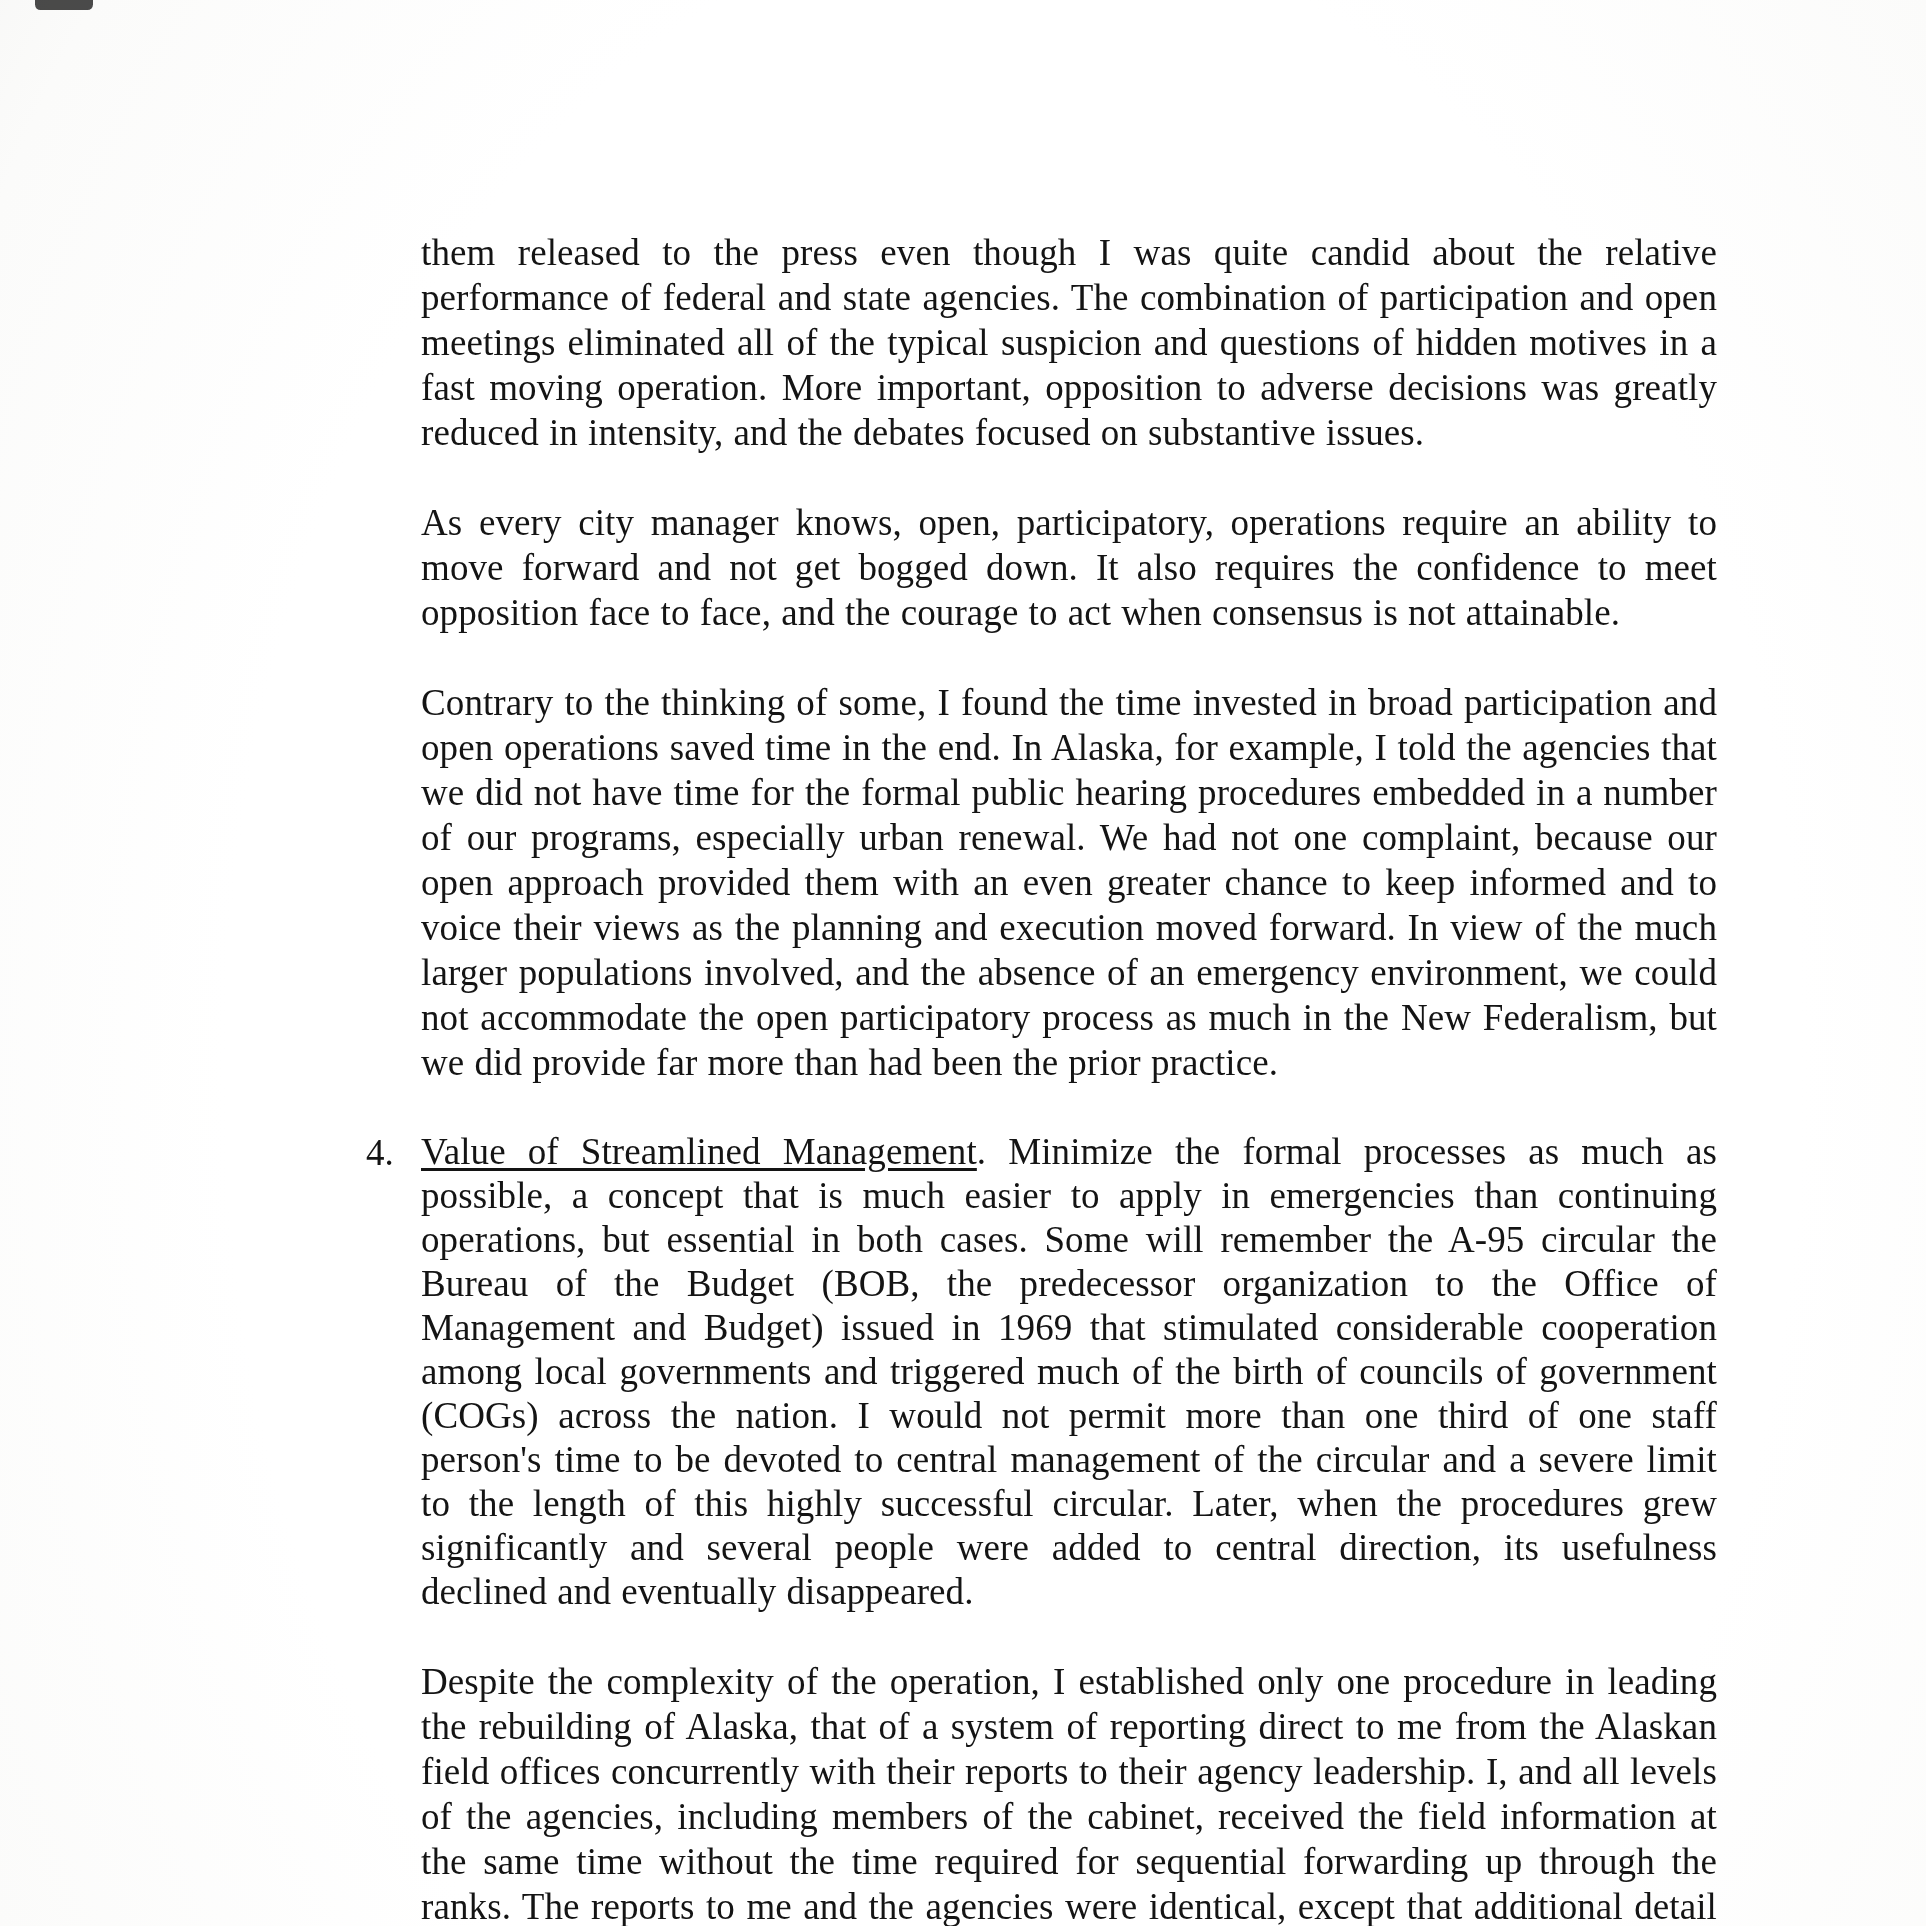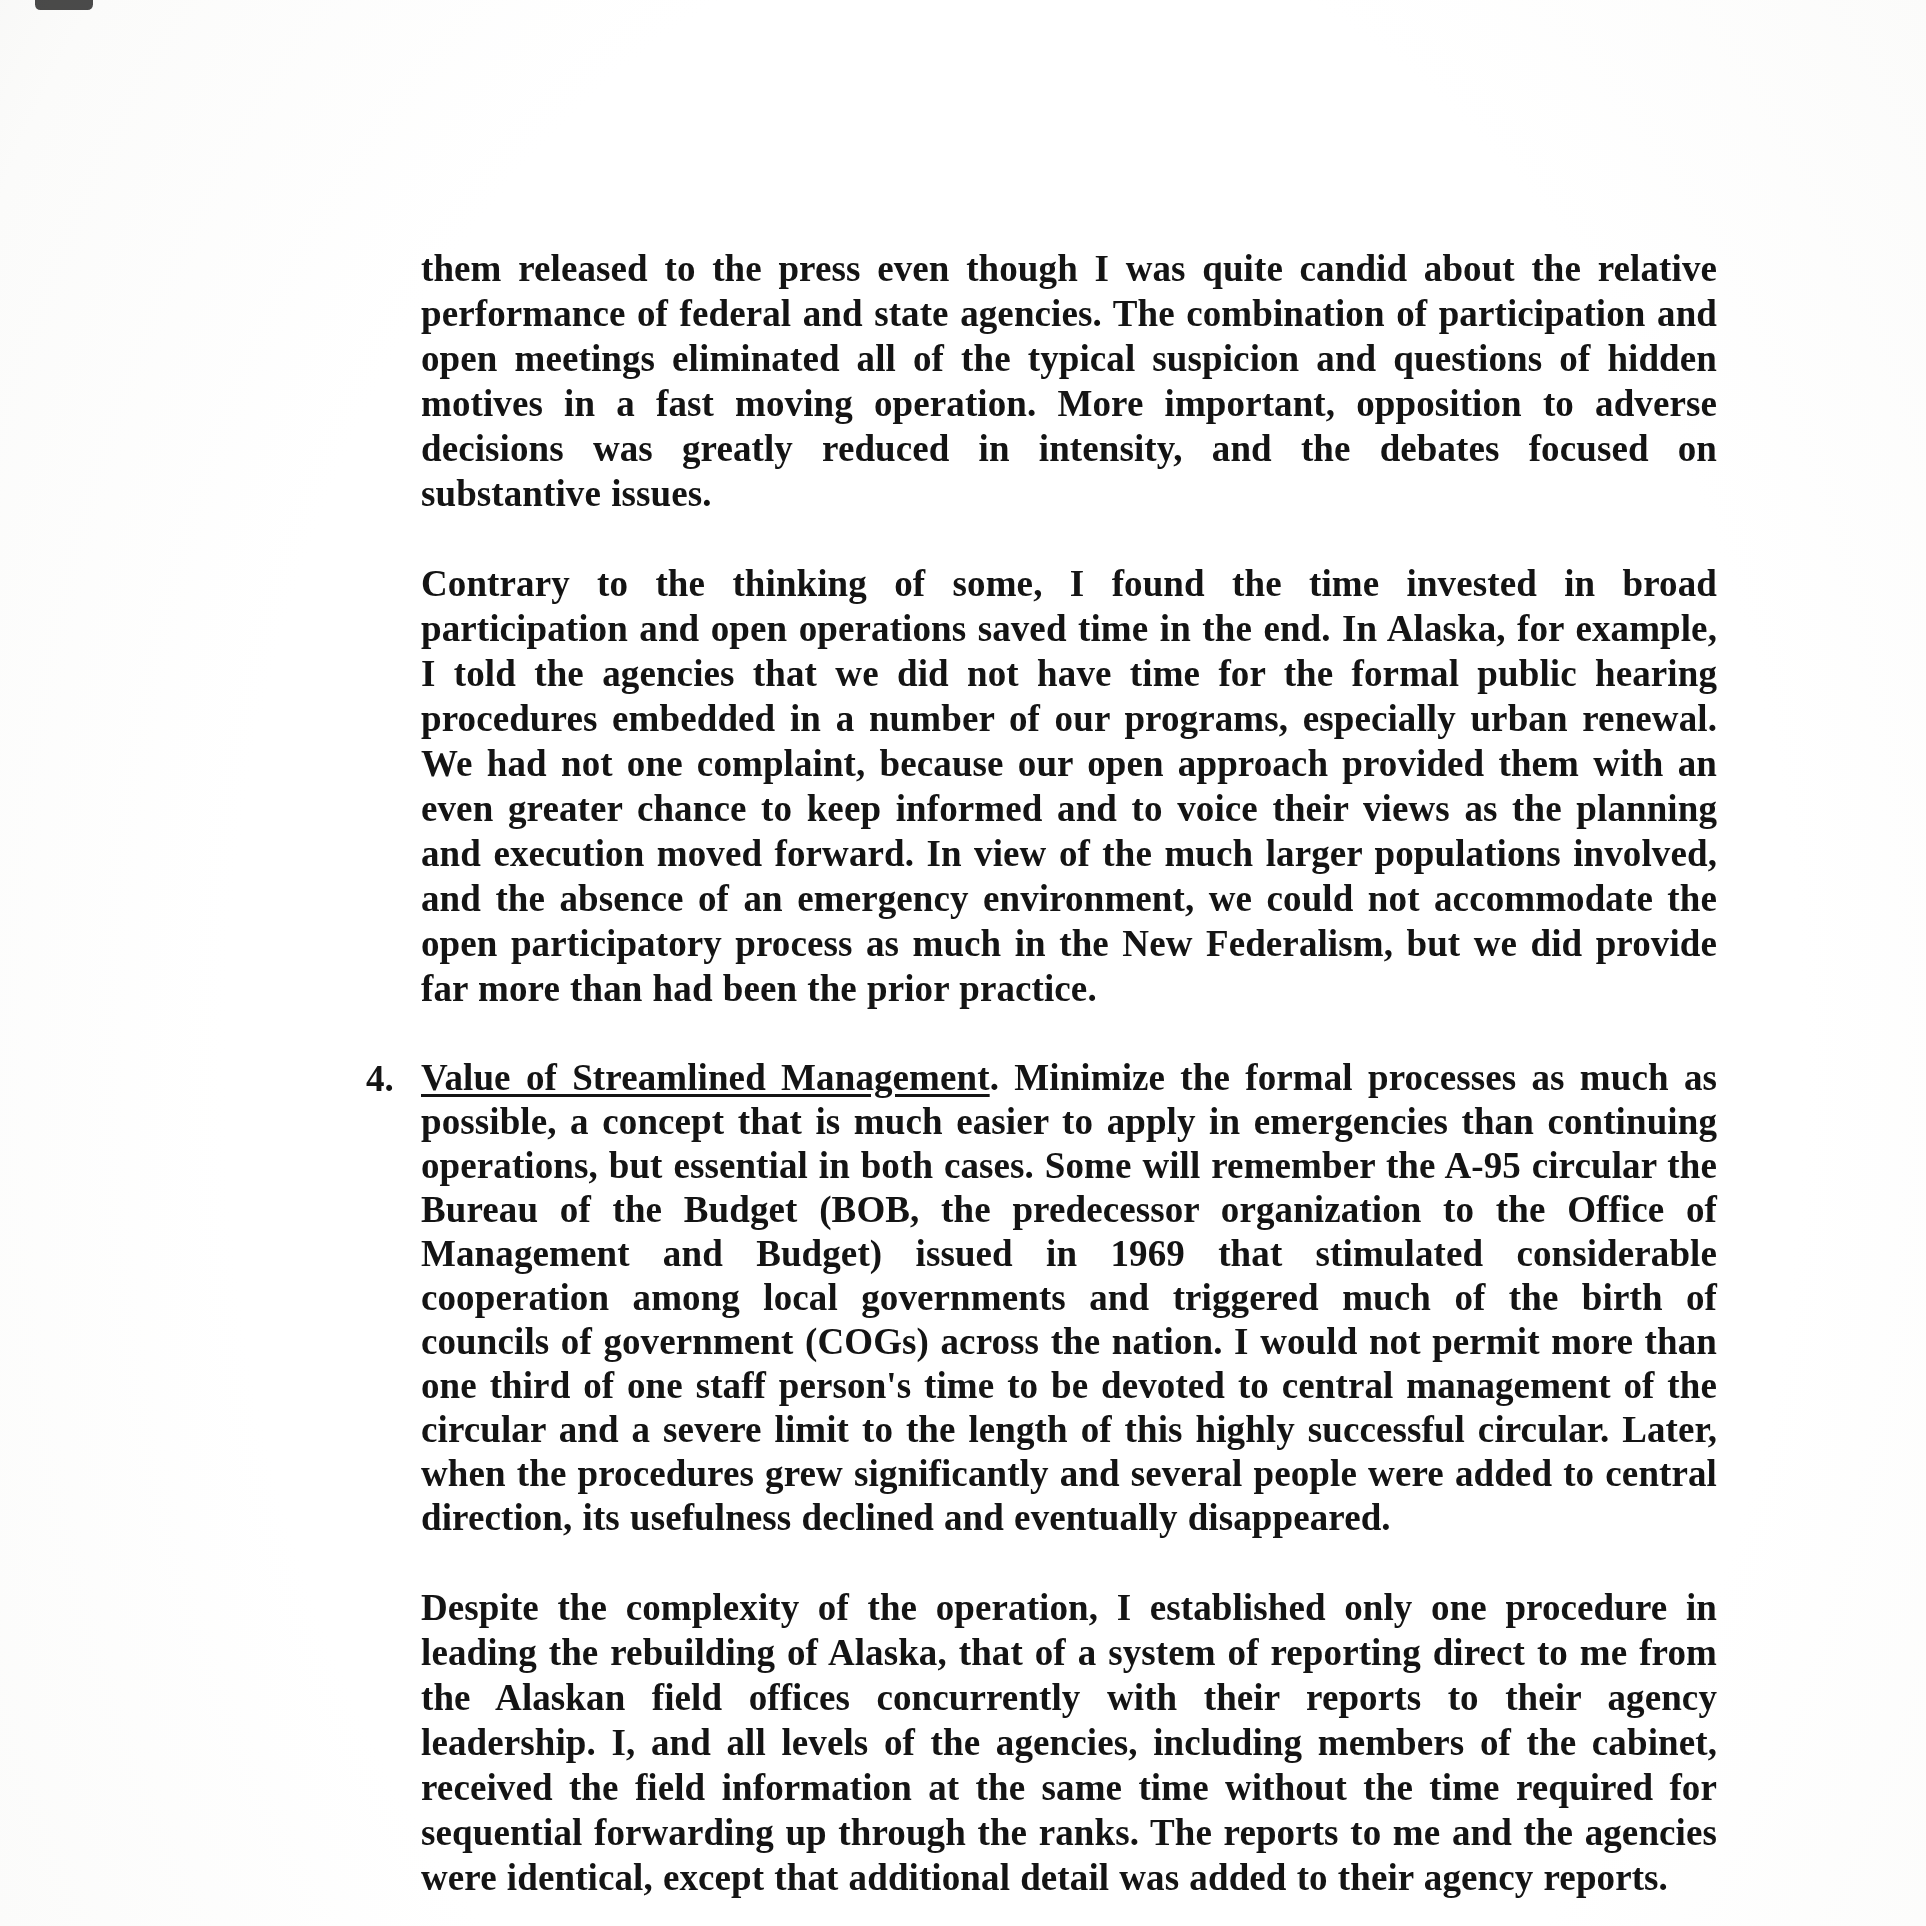--- a/index.html
+++ b/index.html
@@ -26,27 +26,26 @@
     border-radius: 0 0 5.4px 5.4px;
     opacity: 0.85;
   }
   .content {
     position: absolute;
     left: 366px;
     top: 230px;
     width: 1351px;
   }
   .para {
-    margin: 16px 0 45px 55px;
+    margin: 0 0 45px 55px;
     text-align: justify;
     font-size: 37px;
     line-height: 45px;
     letter-spacing: 0.1px;
     word-spacing: 0.8px;
-    font-weight: bold;
   }
   .item {
     display: flex;
     margin-left: 0;
   }
   .marker {
     flex: none;
     width: 55px;
     font-size: 37px;
     line-height: 45px;
@@ -69,20 +68,21 @@
 <body>
 
 <div class="page">
 
   <div class="scan-artifact-topleft"></div>
 
   <div class="content">
 
     <p class="para">them released to the press even though I was quite candid about the relative performance of federal and state agencies.  The combination of participation and open meetings eliminated all of the typical suspicion and questions of hidden motives in a fast moving operation.  More important, opposition to adverse decisions was greatly reduced in intensity, and the debates focused on substantive issues.</p>
 
+    <p class="para">As every city manager knows, open, participatory, operations require an ability to move forward and not get bogged down.  It also requires the confidence to meet opposition face to face, and the courage to act when consensus is not attainable.</p>
 
     <p class="para">Contrary to the thinking of some, I found the time invested in broad participation and open operations saved time in the end.  In Alaska, for example, I told the agencies that we did not have time for the formal public hearing procedures embedded in a number of our programs, especially urban renewal.  We had not one complaint, because our open approach provided them with an even greater chance to keep informed and to voice their views as the planning and execution moved forward.  In view of the much larger populations involved, and the absence of an emergency environment, we could not accommodate the open participatory process as much in the New Federalism, but we did provide far more than had been the prior practice.</p>
 
     <div class="para item">
       <span class="marker">4.</span>
       <p class="item-text"><span class="u">Value of Streamlined Management</span><span>.  Minimize the formal processes as much as possible, a concept that is much easier to apply in emergencies than continuing operations, but essential in both cases.  Some will remember the A-95 circular the Bureau of the Budget (BOB, the predecessor organization to the Office of Management and Budget) issued in 1969 that stimulated considerable cooperation among local governments and triggered much of the birth of councils of government (COGs) across the nation.  I would not permit more than one third of one staff person's time to be devoted to central management of the circular and a severe limit to the length of this highly successful circular.  Later, when the procedures grew significantly and several people were added to central direction, its usefulness declined and eventually disappeared.</span></p>
     </div>
 
     <p class="para">Despite the complexity of the operation, I established only one procedure in leading the rebuilding of Alaska, that of a system of reporting direct to me from the Alaskan field offices concurrently with their reports to their agency leadership.  I, and all levels of the agencies, including members of the cabinet, received the field information at the same time without the time required for sequential forwarding up through the ranks.  The reports to me and the agencies were identical, except that additional detail was added to their agency reports.</p>
 

